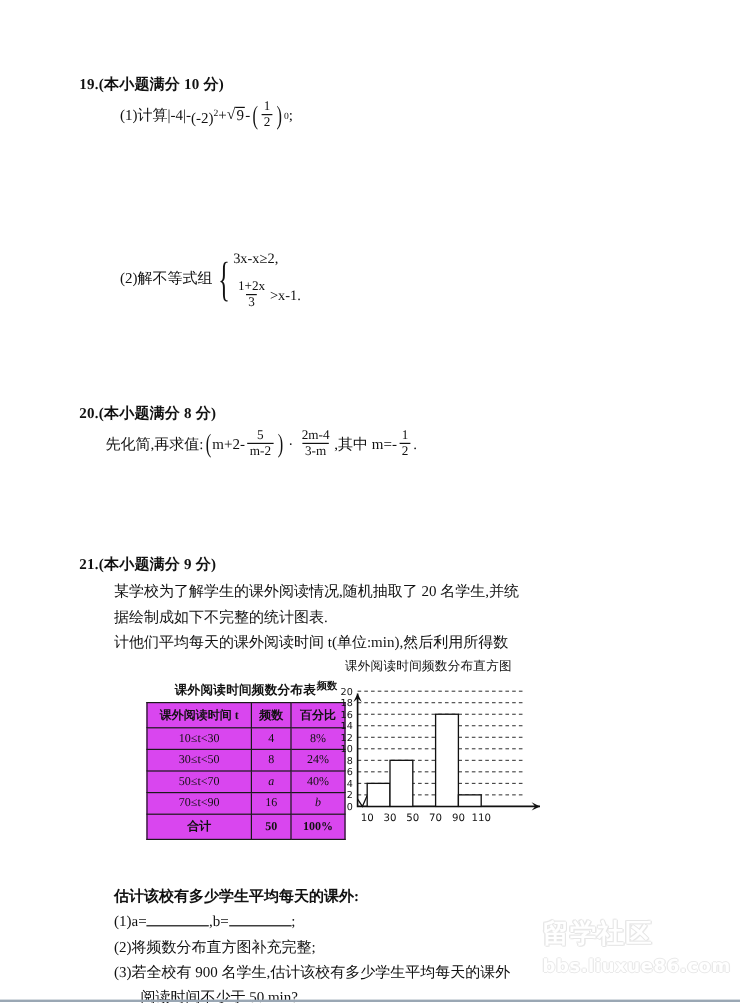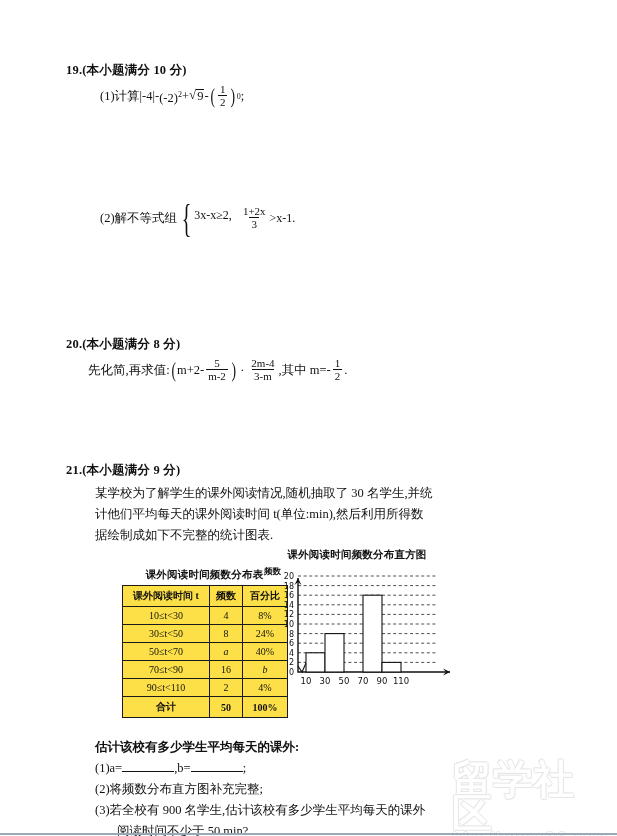--- a/index.html
+++ b/index.html
@@ -44,56 +44,56 @@
     line-height:0;position:relative;top:0px;transform:scaleX(.62);
   }
   sup.e{font-size:8px;vertical-align:super;}
 
   
   .sys{display:inline-flex;align-items:center;vertical-align:middle;}
   .brace{
     font-size:40px;line-height:0;transform:scaleX(.5);
     display:inline-block;margin-right:-2px;position:relative;top:1px;
   }
-  .sys-lines{display:inline-flex;flex-direction:row;gap:7px;font-size:12px;}
+  .sys-lines{display:inline-flex;flex-direction:column;gap:7px;font-size:12px;}
 
   
   .tbl-wrap{position:absolute;left:122px;top:552px;}
   .tbl-title{
     font-size:10.5px;font-weight:bold;text-align:center;
     margin-bottom:3px;letter-spacing:.2px;width:165px;margin-top:16px;
   }
   table.freq{
-    border-collapse:collapse;font-size:10px;background:#fde047;
+    border-collapse:collapse;font-size:10px;background:#d946ef;
   }
   table.freq th,table.freq td{
     border:1px solid #1a1a1a;text-align:center;
     padding:3px 2px;font-weight:normal;white-space:nowrap;
   }
   table.freq th{font-weight:bold;font-size:10px;}
   table.freq td.c0{width:78px;padding:3px 4px;}
   table.freq td.c1{width:28px;}
   table.freq td.c2{width:40px;}
   table.freq tr.total td{font-weight:bold;}
 
   
   .chart-wrap{position:absolute;left:262px;top:548px;width:190px;}
   .chart-title{
-    font-size:10.5px;font-weight:bold;text-align:center;
+    font-size:10.5px;font-weight:normal;text-align:center;
     letter-spacing:.2px;margin-bottom:2px;
   }
   .chart-svg{display:block;}
 
   
   .wm{
     position:absolute;left:452px;top:762px;width:160px;height:64px;
     pointer-events:none;opacity:.45;
   }
   .wm .cn{
-    font-family:"DejaVu Sans",sans-serif;font-size:40px;font-weight:bold;
+    font-family:"DejaVu Sans",sans-serif;font-size:22px;font-weight:bold;
     color:#ffffff;letter-spacing:1px;line-height:34px;
     text-shadow:
        1px 0 0 #c9c9c9,-1px 0 0 #c9c9c9,0 1px 0 #c9c9c9,0 -1px 0 #c9c9c9,
        1px 1px 0 #d4d4d4,-1px -1px 0 #d4d4d4;
   }
   .wm .url{
     font-family:"DejaVu Sans",sans-serif;font-size:15px;font-weight:bold;
     color:#ffffff;letter-spacing:.5px;line-height:18px;
     text-shadow:
        1px 0 0 #cfcfcf,-1px 0 0 #cfcfcf,0 1px 0 #cfcfcf,0 -1px 0 #cfcfcf;
@@ -176,23 +176,23 @@
         <span class="nu">1</span>
         <span class="de">2</span>
       </span>
       <span>.</span>
     </span>
   </div>
 
   <div class="qhead" style="left:66px;top:462px;">21.(本小题满分 9 分)</div>
 
   <div class="qbody" style="left:95px;top:483px;width:460px;">
-    <div>某学校为了解学生的课外阅读情况,随机抽取了 30 名学生,并统</div>
+    <div>某学校为了解学生的课外阅读情况,随机抽取了 20 名学生,并统</div>
+    <div>据绘制成如下不完整的统计图表.</div>
     <div>计他们平均每天的课外阅读时间 t(单位:min),然后利用所得数</div>
-    <div>据绘制成如下不完整的统计图表.</div>
   </div>
 
   <div class="tbl-wrap">
     <div class="tbl-title">课外阅读时间频数分布表</div>
     <table class="freq">
       <thead>
         <tr>
           <th class="c0">课外阅读时间 t</th>
           <th class="c1">频数</th>
           <th class="c2">百分比</th>
@@ -211,25 +211,20 @@
         </tr>
         <tr>
           <td class="c0">50≤t&lt;70</td>
           <td class="c1 ital">a</td>
           <td class="c2">40%</td>
         </tr>
         <tr>
           <td class="c0">70≤t&lt;90</td>
           <td class="c1">16</td>
           <td class="c2 ital">b</td>
-        </tr>
-        <tr>
-          <td class="c0">90≤t&lt;110</td>
-          <td class="c1">2</td>
-          <td class="c2">4%</td>
         </tr>
         <tr class="total">
           <td class="c0">合计</td>
           <td class="c1">50</td>
           <td class="c2">100%</td>
         </tr>
       </tbody>
     </table>
   </div>
 

